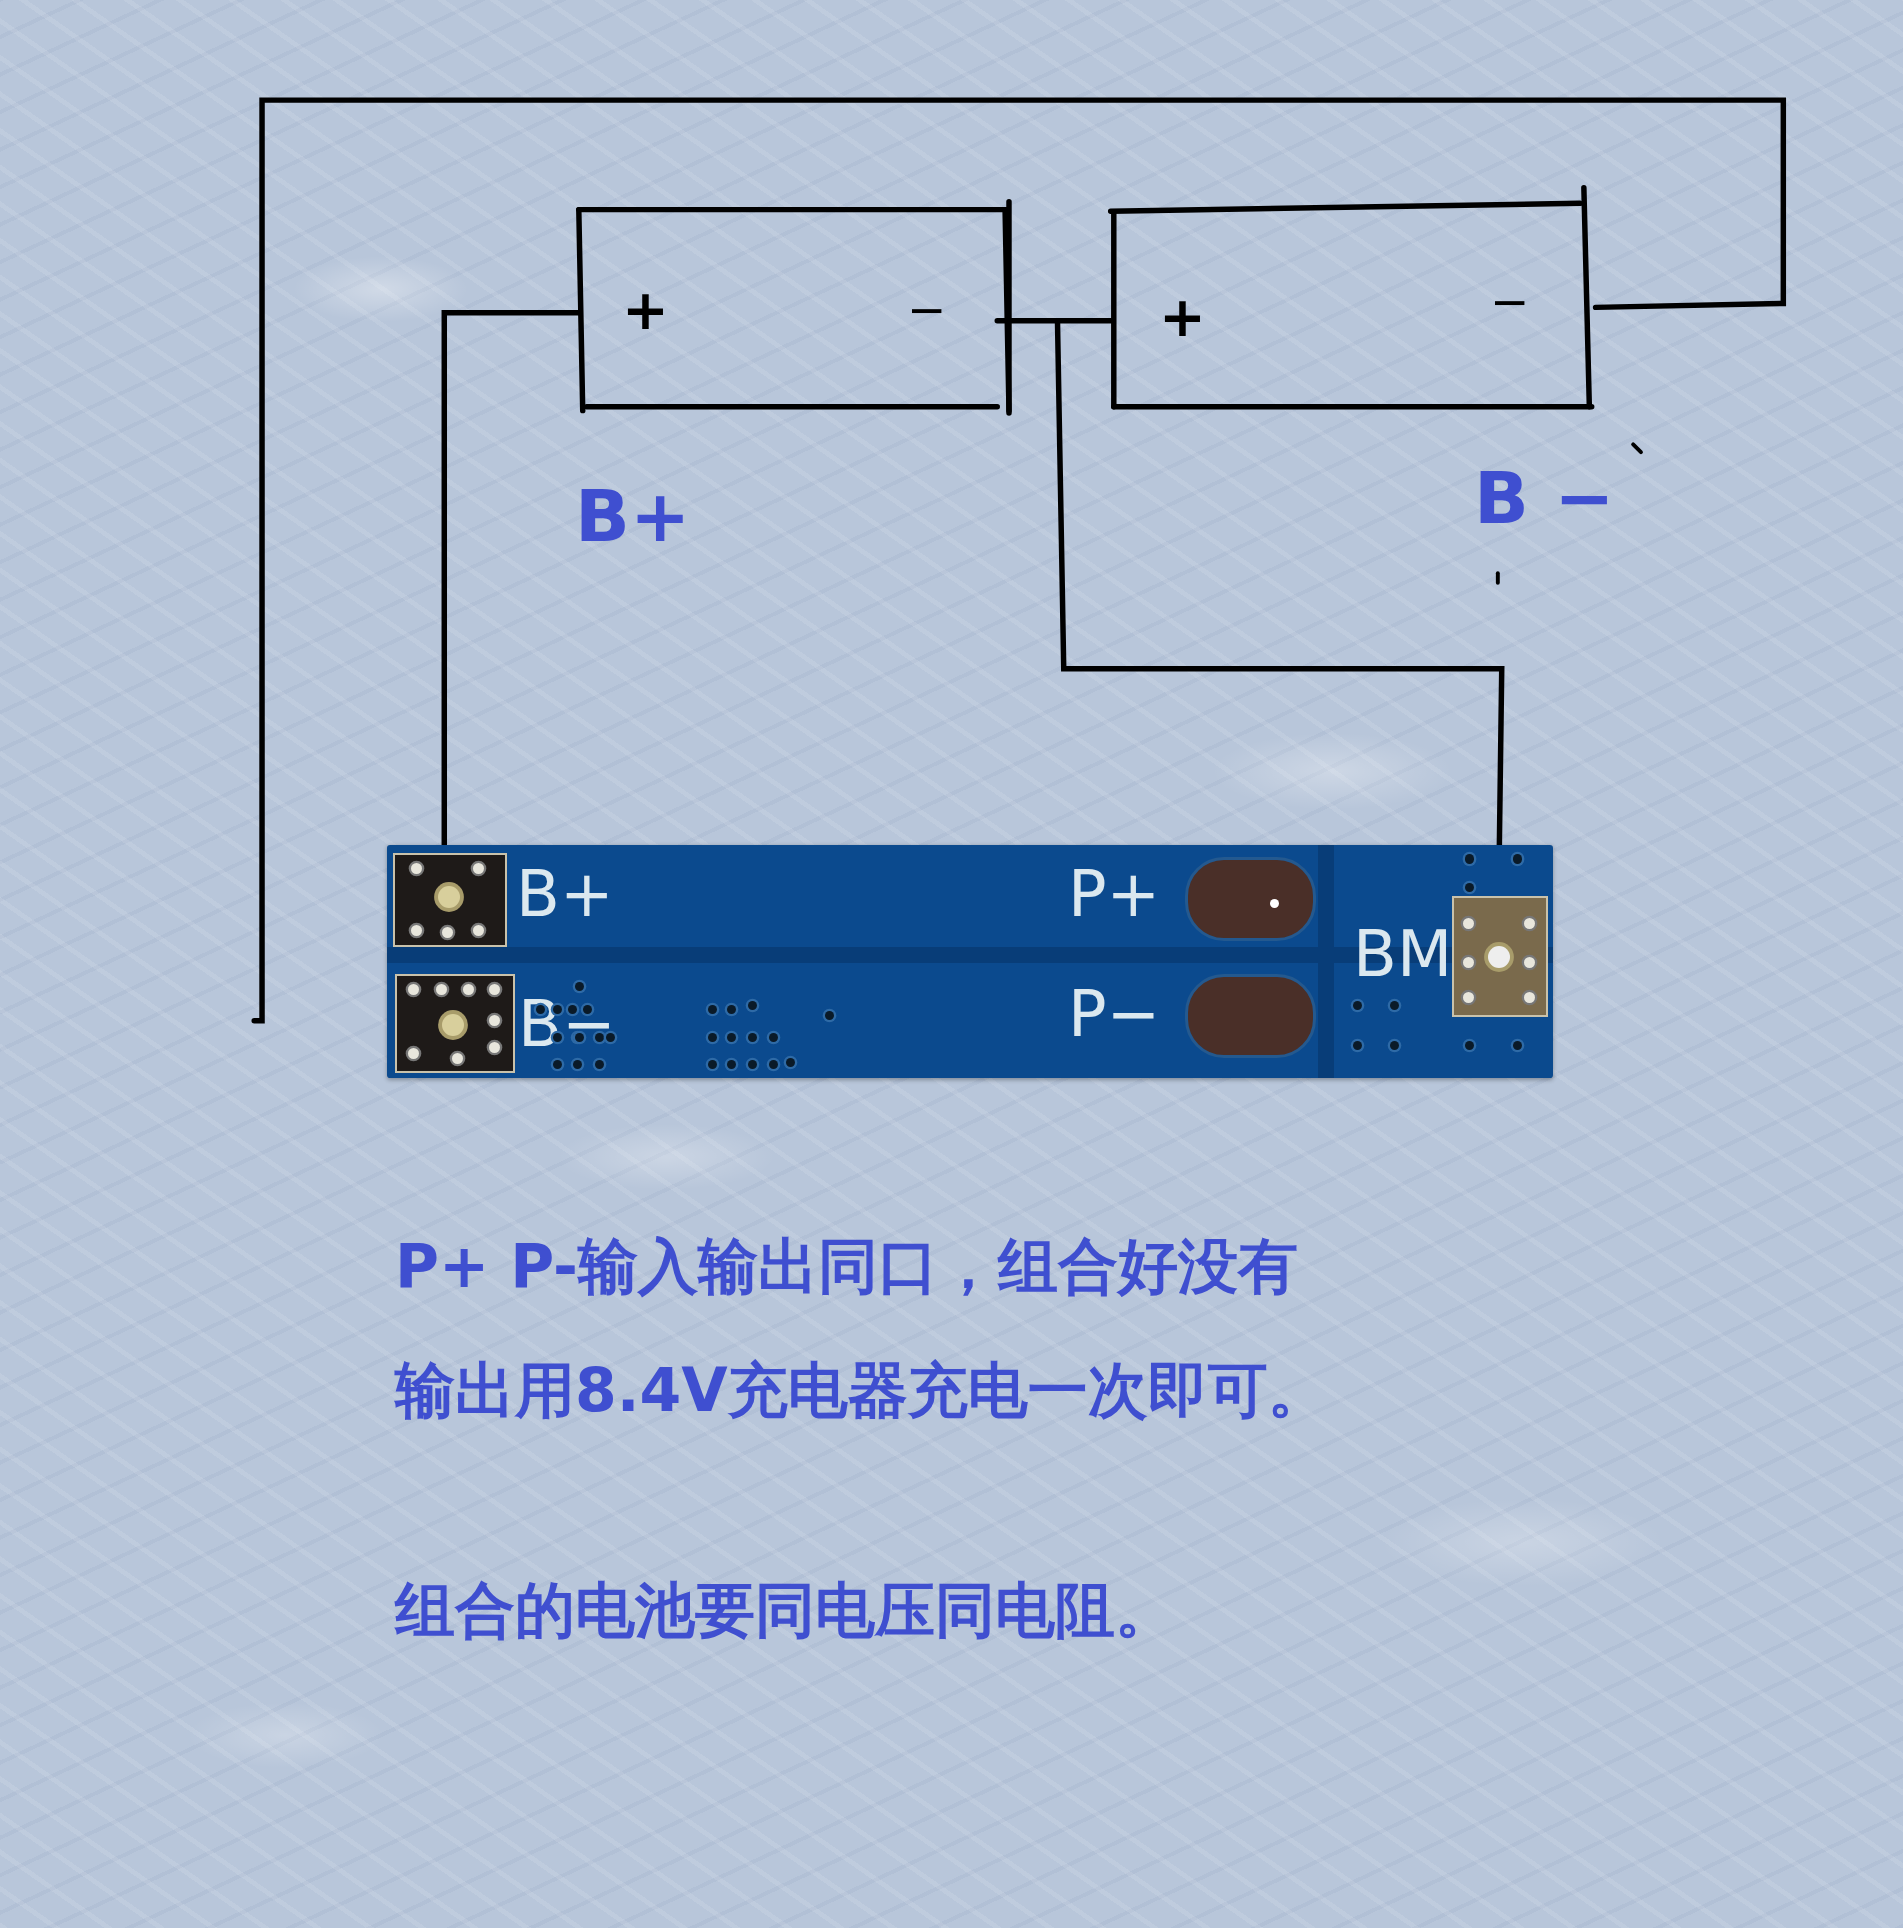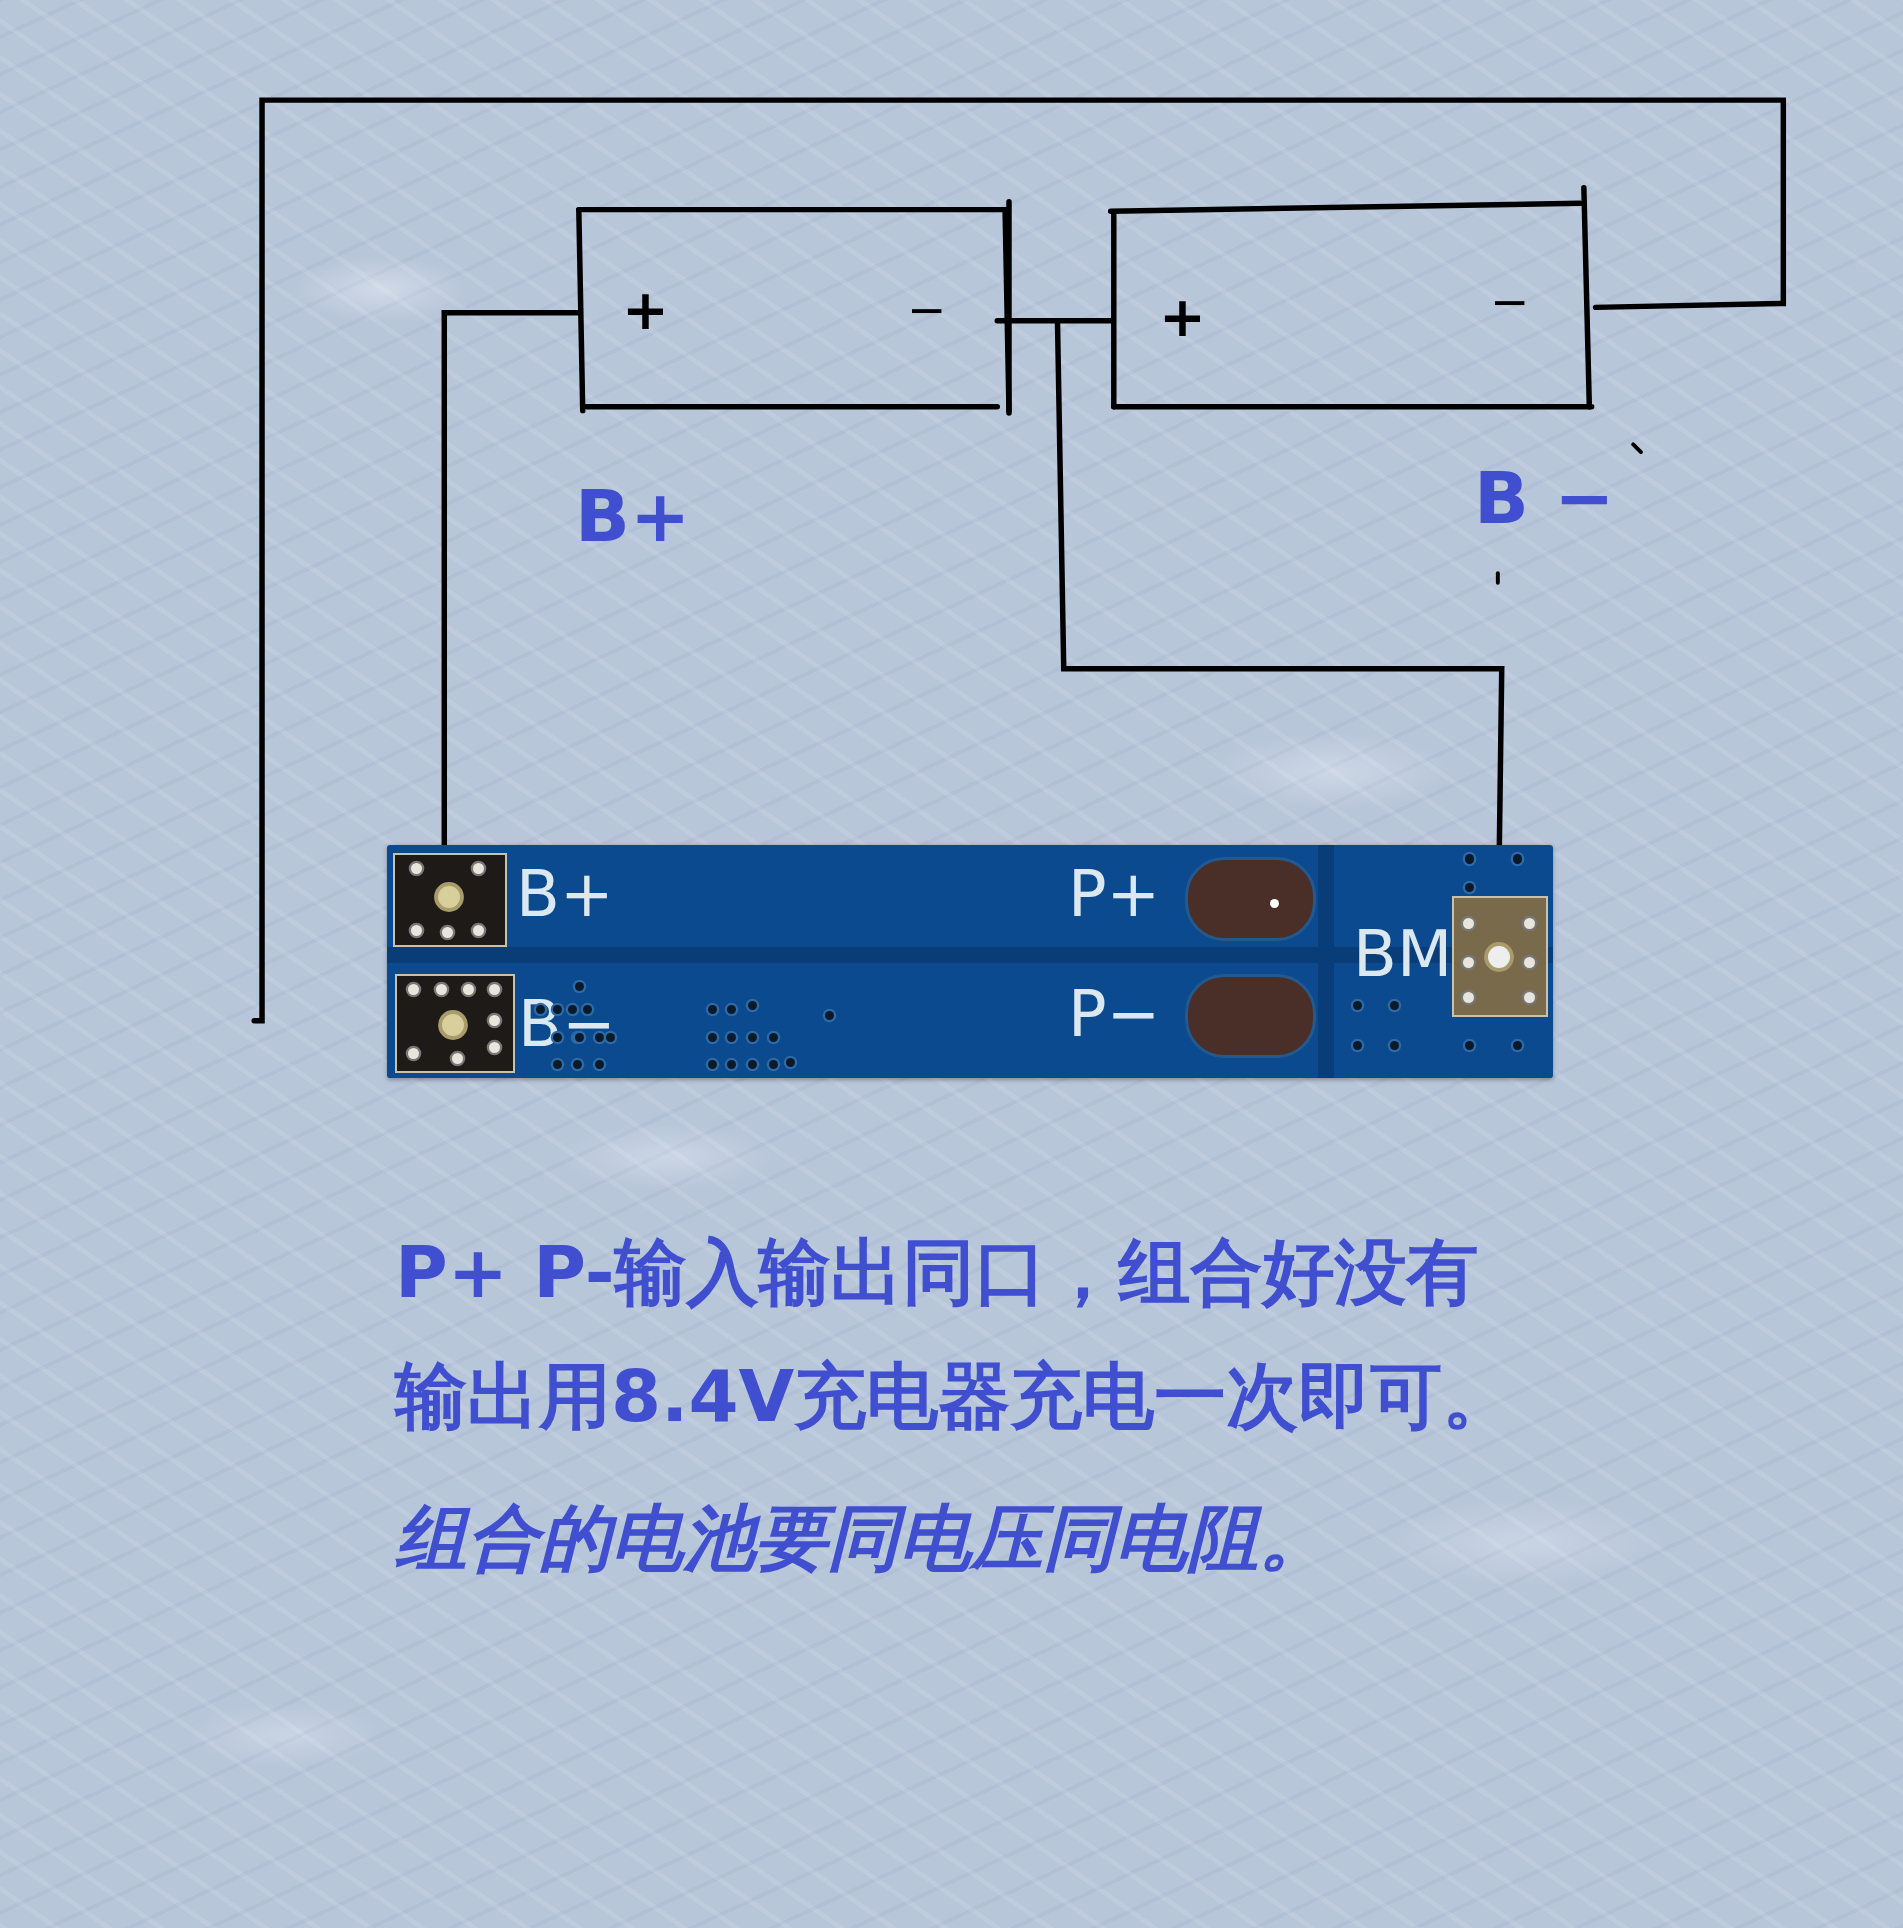--- a/index.html
+++ b/index.html
@@ -23,21 +23,21 @@
   .pad{position:absolute;background:#1e1a18;border:2.3px solid #c9c2ab;}
   .pad.gold{background:#7a6a4c;}
   .pad .hole{position:absolute;width:11px;height:11px;border-radius:50%;background:#e8e6dc;box-shadow:0 0 0 2.3px #777;}
   .pad .center{position:absolute;width:22px;height:22px;border-radius:50%;background:#d8cf9c;box-shadow:0 0 0 3.9px #a89c6a;}
   .oval-pad{position:absolute;width:125px;height:78px;border-radius:39px;background:#4a2f28;
             border:3.1px solid #24598f;}
   .oval-pad .dot{position:absolute;width:9.4px;height:9.4px;border-radius:50%;background:#fff;}
   .silk{position:absolute;color:#dbe8ef;font-family:"DejaVu Sans",sans-serif;font-size:64px;line-height:1;}
   .via{position:absolute;width:9.4px;height:9.4px;border-radius:50%;background:#0a1a28;box-shadow:0 0 0 2.3px #2e6aa6;}
   .note{position:absolute;left:395px;font-family:"DejaVu Sans",sans-serif;font-weight:bold;color:#3f4fd0;
-        font-size:72px;line-height:1;white-space:nowrap;letter-spacing:0px;}
+        font-size:60px;line-height:1;white-space:nowrap;letter-spacing:0px;}
 </style>
 </head>
 <body>
 
 <svg class="wires" width="1903" height="1928" viewBox="0 0 2433 2465">
   <g stroke="#000" stroke-width="7" fill="none" stroke-linecap="round">
 
     <polyline points="325,1305 335,1305 335,128 2280,128 2280,388 2040,393"></polyline>
 
     <polyline points="740,268 1285,268 1290,525"></polyline>
@@ -145,14 +145,14 @@
     <div class="hole" style="left:70px;top:19.6px;"></div>
     <div class="hole" style="left:9.4px;top:59px;"></div>
     <div class="hole" style="left:70px;top:59px;"></div>
     <div class="hole" style="left:9.4px;top:94px;"></div>
     <div class="hole" style="left:70px;top:94px;"></div>
   </div>
 </div>
 
 <div class="note" style="top:1236px;">P+ P-输入输出同口，组合好没有</div>
 <div class="note" style="top:1360px;">输出用8.4V充电器充电一次即可。</div>
-<div class="note" style="top:1502px;font-style:italic;">组合的电池要同电压同电阻。</div>
+<div class="note" style="top:1580px;">组合的电池要同电压同电阻。</div>
 
 
 </body></html>

